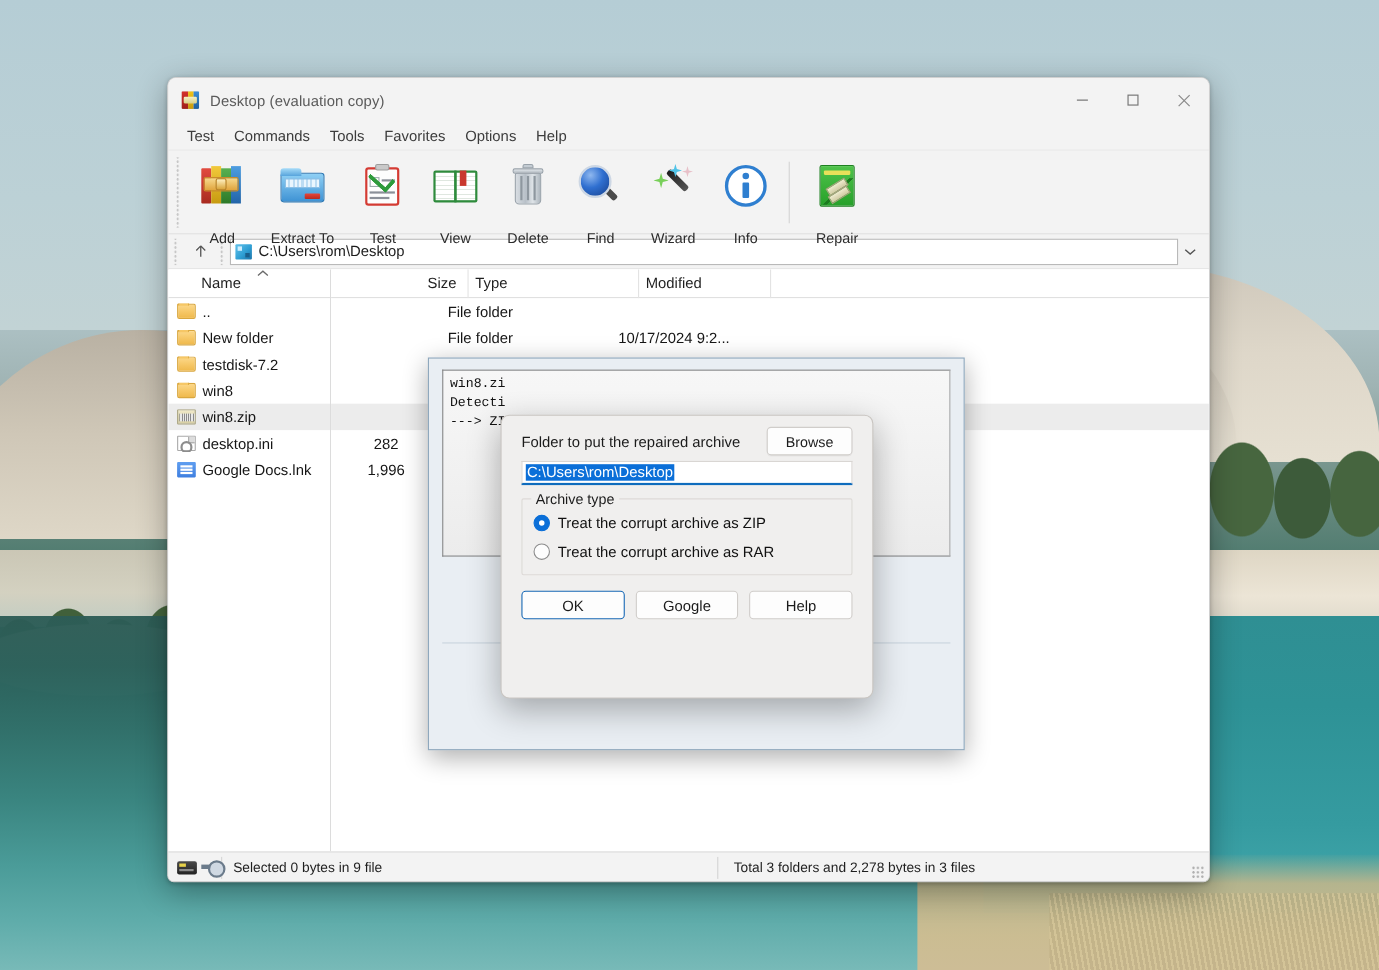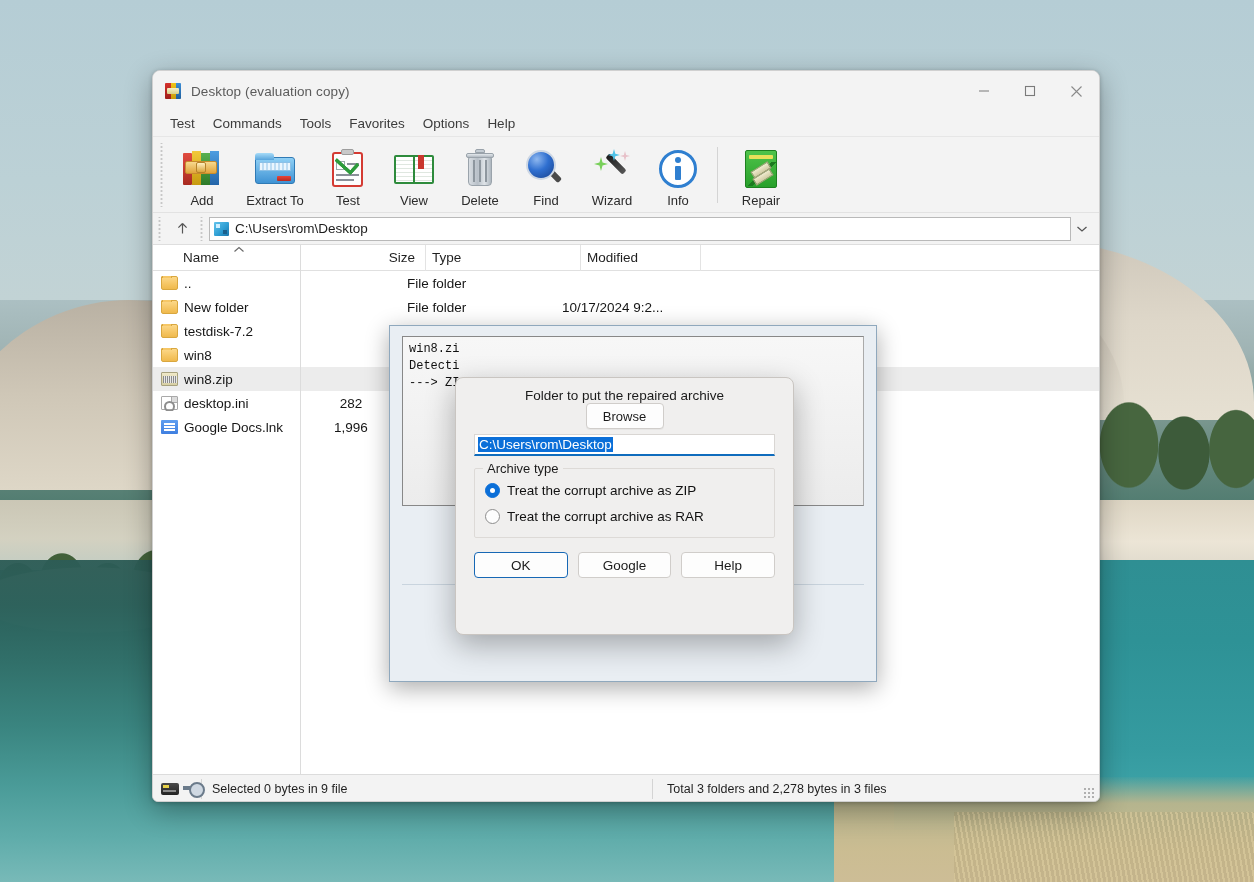--- a/index.html
+++ b/index.html
@@ -179,21 +179,21 @@
     background-size: 3px 4px;
     background-repeat: repeat-y;
     background-position: 1px 2px;
   }
   .tbtn {
     width: 66px; display:flex; flex-direction: column; align-items:center;
     padding-top: 4px;
   }
   .tbtn.wide { width: 80px; }
   .tbtn .ic { width: 44px; height: 44px; position: relative; }
-  .tbtn .lbl { font-size: 13px; color: #2b2b2b; margin-top: 2px; white-space: nowrap; }
+  .tbtn .lbl { font-size: 13px; color: #2b2b2b; margin-top: 18px; white-space: nowrap; }
   .tb-sep {
     width:1px; height:56px; background:#d4d4d4; margin: 4px 10px 0 6px;
   }
 
   
   .ic-add i{position:absolute;display:block;}
   .a1{left:3px;top:6px;width:9px;height:32px;background:linear-gradient(180deg,#e14b3f,#a82a20);border-radius:1px;}
   .a2{left:12px;top:4px;width:9px;height:34px;background:linear-gradient(180deg,#f2c93b,#c79a10);}
   .a3{left:21px;top:6px;width:9px;height:32px;background:linear-gradient(180deg,#58b050,#2d7a28);}
   .a4{left:30px;top:4px;width:9px;height:34px;background:linear-gradient(180deg,#4e9de0,#2264a8);}
@@ -408,21 +408,21 @@
     height:42px; display:flex;align-items:center;
     padding:0 6px 0 14px;
     background:#f0efee;
   }
   .md-title .t { flex:1; font-size:14px; color:#171717; }
   .md-close {
     width:34px;height:30px;display:flex;align-items:center;justify-content:center;color:#3a3a3a;
     border-radius:4px;
   }
   .md-body { padding: 10px 18px 0 18px; }
-  .md-row1 { display:flex; align-items:center; justify-content:space-between;flex-direction:column; }
+  .md-row1 { display:flex; align-items:center; justify-content:space-between; }
   .md-label { font-size:13.5px; color:#1b1b1b; }
   .md-browse {
     width:78px;height:26px;display:flex;align-items:center;justify-content:center;
     background:#fdfdfd;border:1px solid #d0cdca;border-radius:4px;font-size:13px;color:#1b1b1b;
     box-shadow:0 1px 0 rgba(0,0,0,.04);
   }
   .md-input {
     margin-top:5px; height:22px; background:#fff; border:1px solid #d9d6d3;
     border-bottom:2px solid #0f6cbd; display:flex; align-items:center; padding:0 3px;
   }

